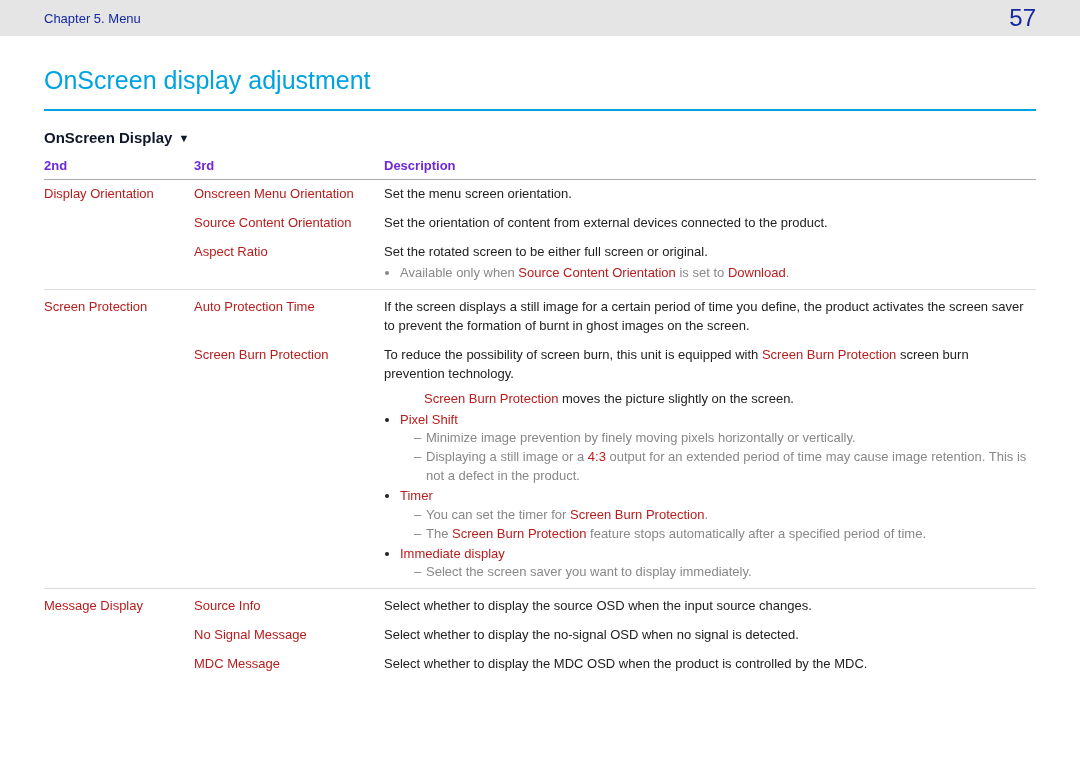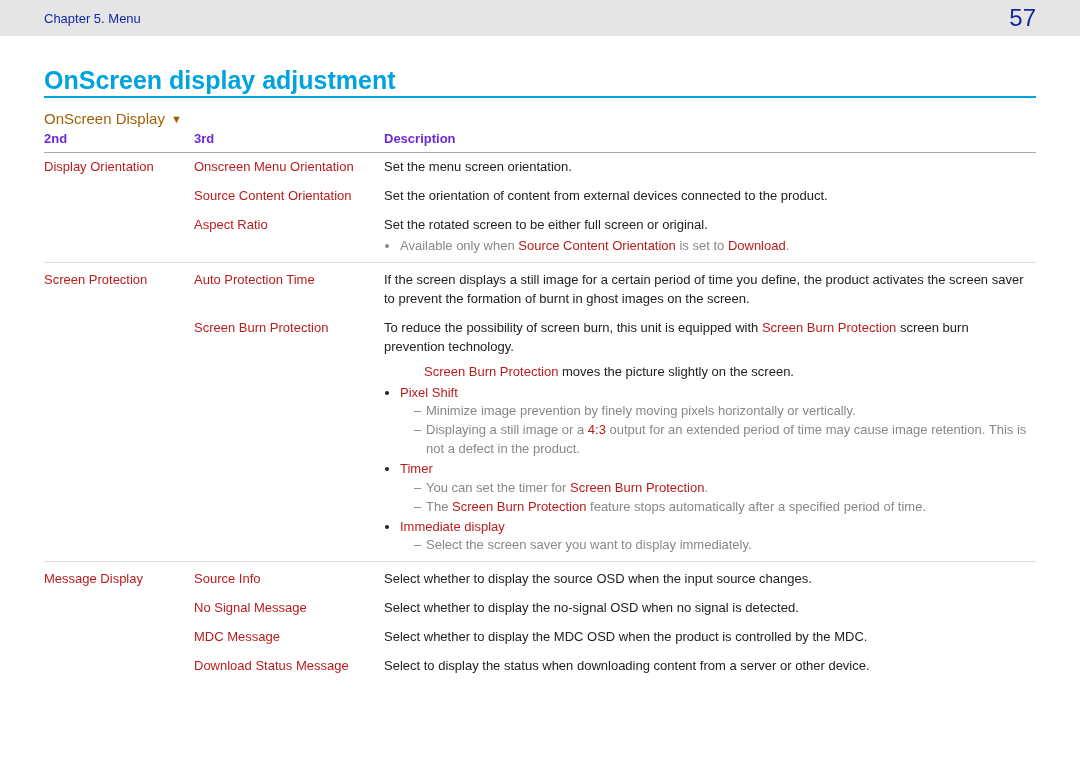--- a/index.html
+++ b/index.html
@@ -28,30 +28,30 @@
     color: #1428a0;
     font-size: 24px;
     font-weight: 500;
   }
   .content {
     padding: 30px 44px 0 44px;
   }
   .title {
     color: #00a3e0;
     font-size: 25px;
-    font-weight: 700;
+    font-weight: 400;
     border-bottom: 2px solid #00a3e0;
-    padding-bottom: 1px;
-    margin-bottom: 12px;
+    padding-bottom: 14px;
+    margin-bottom: 18px;
   }
   .section-hdr {
-    color: #a16207;
+    color: #0f172a;
     font-size: 15px;
-    font-weight: 400;
-    margin-bottom: 0;
+    font-weight: 700;
+    margin-bottom: 8px;
   }
   .section-hdr .tri {
     font-size: 11px;
     vertical-align: 1px;
     margin-left: 2px;
   }
   table {
     width: 100%;
     border-collapse: collapse;
     font-size: 13px;
@@ -181,20 +181,15 @@
       <tr>
         <td></td>
         <td class="blue">No Signal Message</td>
         <td>Select whether to display the no-signal OSD when no signal is detected.</td>
       </tr>
       <tr>
         <td></td>
         <td class="blue">MDC Message</td>
         <td>Select whether to display the MDC OSD when the product is controlled by the MDC.</td>
       </tr>
-      <tr>
-        <td></td>
-        <td class="blue">Download Status Message</td>
-        <td>Select to display the status when downloading content from a server or other device.</td>
-      </tr>
     </tbody>
   </table>
 </div>
 
 </body></html>

